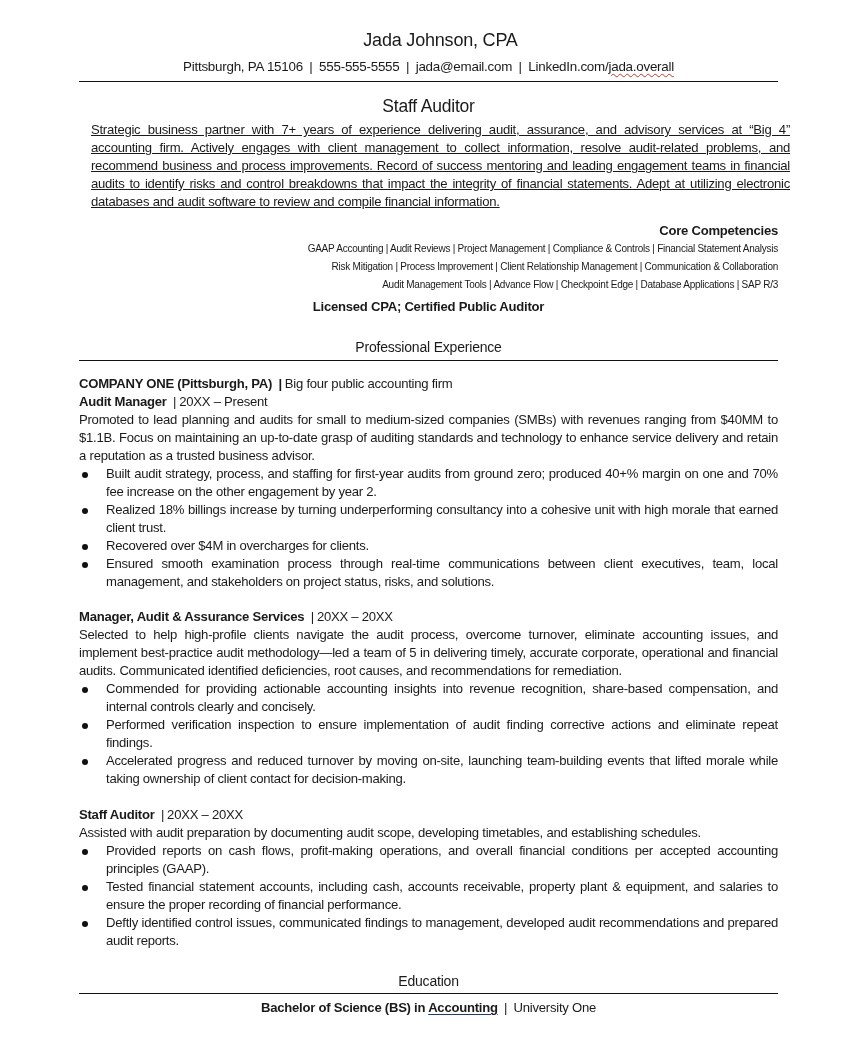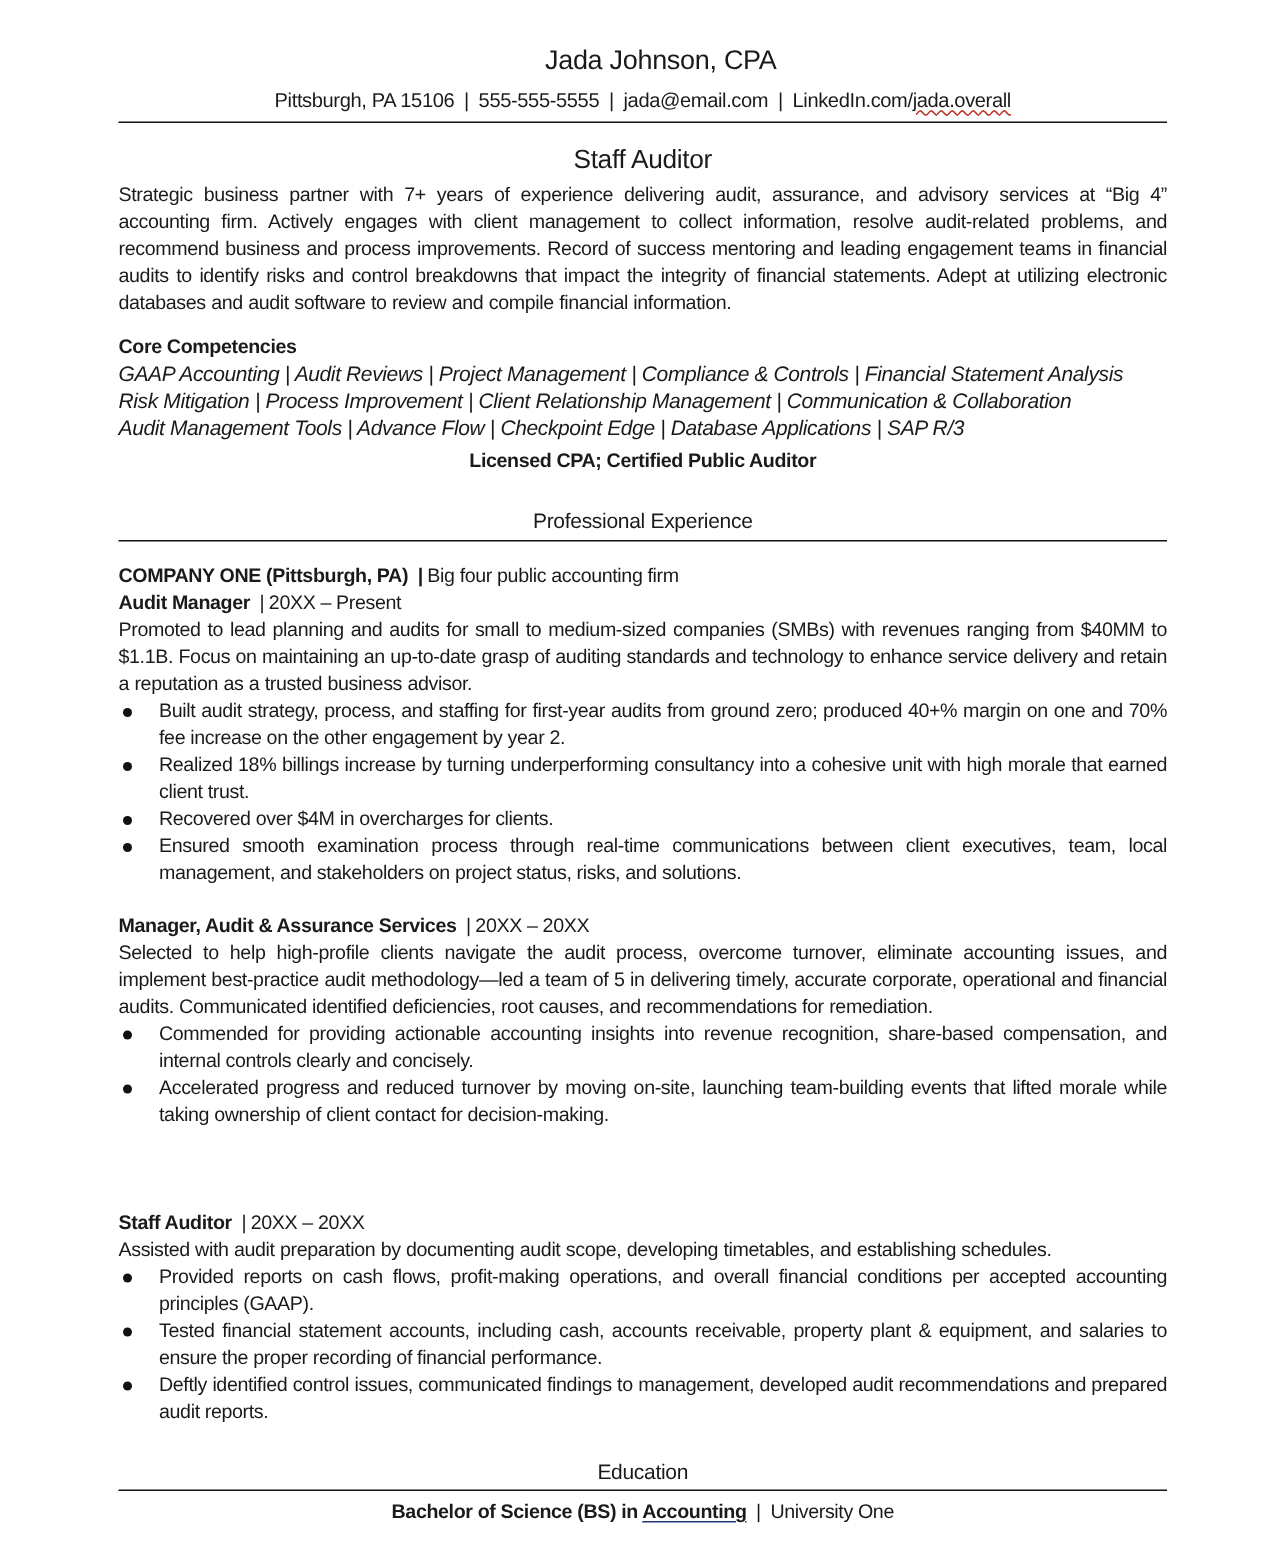--- a/index.html
+++ b/index.html
@@ -5,24 +5,24 @@
   html, body { margin:0; padding:0; background:#ffffff; }
   body { width:854px; height:1045px; overflow:hidden; position:relative;
          font-family:"Liberation Sans", sans-serif; color:#1a1a1a; }
   .page { position:absolute; left:79px; top:0; width:699px; }
   .name { position:absolute; top:30px; left:12px; width:699px; font-size:18px; text-align:center; letter-spacing:-0.2px; }
   .contact { position:absolute; top:59px; left:0; width:699px; font-size:13.4px; text-align:center; letter-spacing:-0.25px; }
   .wavy { text-decoration: underline wavy #c0392b; text-decoration-thickness:1px; text-underline-offset:2px; }
   .rule { position:absolute; left:0; width:699px; height:0; border-top:1.5px solid #111; }
   .title { position:absolute; top:96px; left:0; width:699px; font-size:17.5px; text-align:center; letter-spacing:-0.2px; }
   .para { font-size:13.1px; line-height:18px; text-align:justify; letter-spacing:-0.25px; word-spacing:0.2px; }
-  .summary { position:absolute; top:121px; left:0; width:699px; }
+  .summary { position:absolute; top:121px; left:12px; width:699px;text-decoration:underline; }
   .subhead { font-weight:bold; font-size:13.1px; line-height:18px; letter-spacing:-0.25px; }
-  .comp { position:absolute; top:222px; left:0; width:699px; text-align:left; }
-  .comp-line { font-size:14px; line-height:18px; letter-spacing:-0.25px; white-space:nowrap;font-style:italic; }
+  .comp { position:absolute; top:222px; left:0; width:699px; text-align:right; }
+  .comp-line { font-size:10px; line-height:18px; letter-spacing:-0.25px; white-space:nowrap; }
   .license { position:absolute; top:298px; left:0; width:699px; text-align:center; }
   .section-title { position:absolute; left:0; width:699px; text-align:center; font-size:14px; letter-spacing:-0.2px; }
   .block { position:absolute; left:0; width:699px; }
   .line { font-size:13.1px; line-height:18px; letter-spacing:-0.25px; }
   .b { font-weight:bold; }
   ul.bullets { list-style:none; margin:0; padding:0; }
   ul.bullets li { position:relative; padding-left:27px; font-size:13.1px; line-height:18px; text-align:justify; letter-spacing:-0.25px; }
   ul.bullets li .dot { position:absolute; left:3px; top:7px; width:6px; height:6px; border-radius:50%; background:#111; }
   .edu { position:absolute; top:999px; left:0; width:699px; text-align:center; font-size:13.1px; line-height:18px; letter-spacing:-0.25px; }
   .acct { text-decoration:underline; text-decoration-color:#1f3b73; text-underline-offset:2px;margin-top:16px; }
@@ -82,20 +82,21 @@
   </div>
 
   <div class="block" style="top:608px;">
     <div class="line">
       <span class="b">Manager, Audit &amp; Assurance Services</span>
       <span class="sep">|</span><span>20XX – 20XX</span>
     </div>
     <div class="para">Selected to help high-profile clients navigate the audit process, overcome turnover, eliminate accounting issues, and implement best-practice audit methodology—led a team of 5 in delivering timely, accurate corporate, operational and financial audits. Communicated identified deficiencies, root causes, and recommendations for remediation.</div>
     <ul class="bullets">
       <li><span class="dot"></span><span>Commended for providing actionable accounting insights into revenue recognition, share-based compensation, and internal controls clearly and concisely.</span></li>
+      <li><span class="dot"></span><span>Performed verification inspection to ensure implementation of audit finding corrective actions and eliminate repeat findings.</span></li>
       <li><span class="dot"></span><span>Accelerated progress and reduced turnover by moving on-site, launching team-building events that lifted morale while taking ownership of client contact for decision-making.</span></li>
     </ul>
   </div>
 
   <div class="block" style="top:806px;">
     <div class="line">
       <span class="b">Staff Auditor</span>
       <span class="sep">|</span><span>20XX – 20XX</span>
     </div>
     <div class="para">Assisted with audit preparation by documenting audit scope, developing timetables, and establishing schedules.</div>

